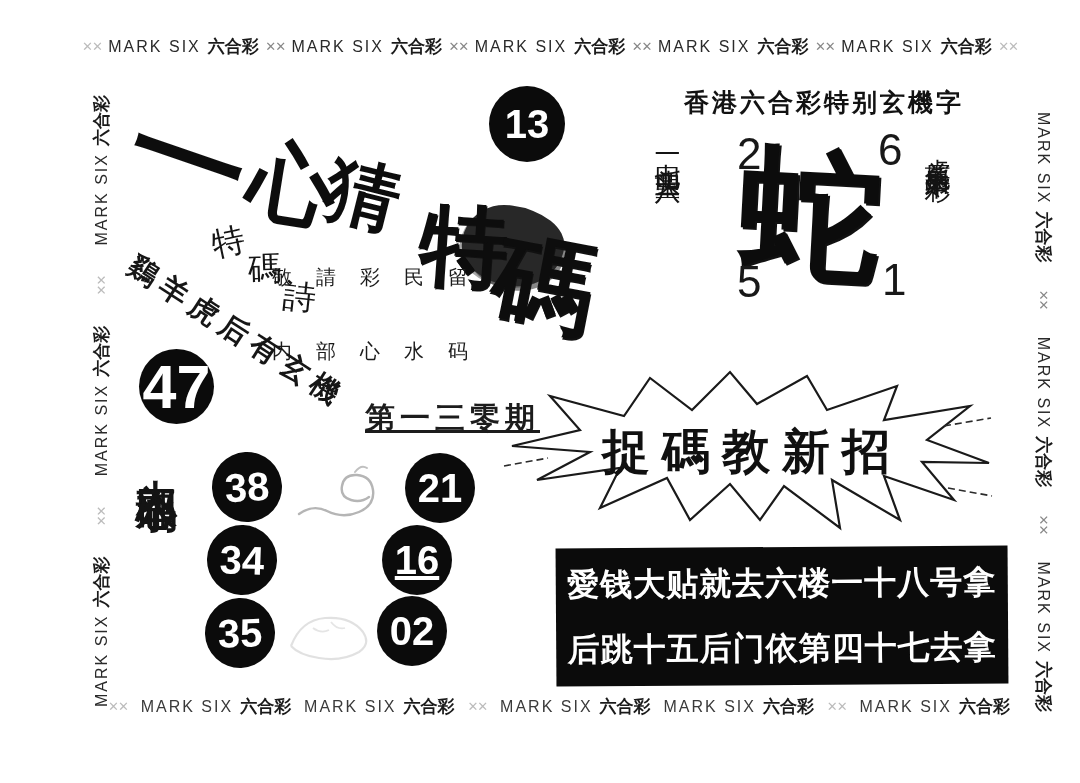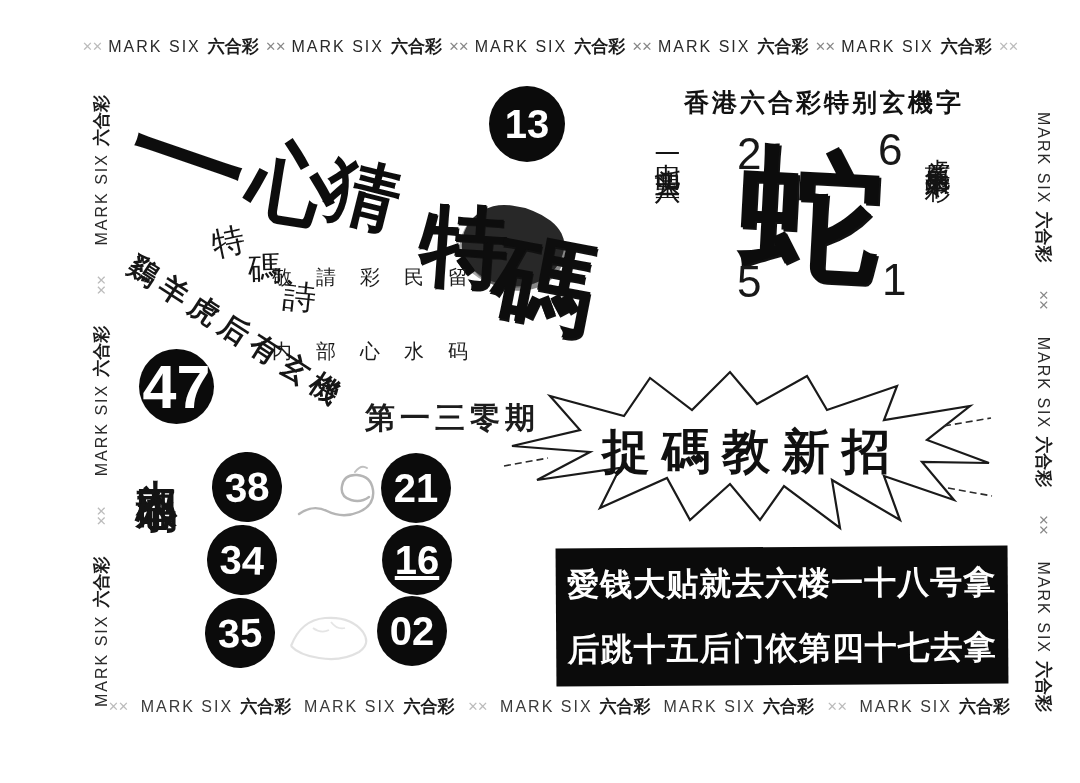--- a/index.html
+++ b/index.html
@@ -53,21 +53,21 @@
   
   .badge { position:absolute; background:#0b0b0b; color:#ffffff; border-radius:50%;
            display:flex; align-items:center; justify-content:center;
            font-family:"Liberation Sans","DejaVu Sans",sans-serif; font-weight:700; }
   .badge-top  { left:489px; top:86px;  width:76px; height:76px; font-size:40px; }
   .badge-left { left:139px; top:349px; width:75px; height:75px; font-size:61px; }
   .tip-badge  { width:70px; height:70px; font-size:40px; }
   .c38 { left:212px; top:452px; transform:rotate(-3deg); }
   .c34 { left:207px; top:525px; transform:rotate(2deg); }
   .c35 { left:205px; top:598px; transform:rotate(-2deg); }
-  .c21 { left:381px; top:453px;text-align:center; }
+  .c21 { left:405px; top:453px;text-align:center; }
   .c16 { left:382px; top:525px;text-decoration:underline; }
   .c03 { left:377px; top:596px; }
 
   
   .vtext { writing-mode:vertical-rl; text-orientation:upright;
            font-family:"Liberation Serif","DejaVu Serif",serif; color:#141414; }
   .tips-label { left:130px; top:446px; height:235px; font-size:41px; font-weight:600; letter-spacing:4px; }
   .mystic-left  { left:650px; top:140px; height:212px; font-size:26px; letter-spacing:3px; }
   .mystic-right { left:920px; top:138px; height:218px; font-size:26px; letter-spacing:3px; }
 
@@ -76,21 +76,21 @@
                    font-size:25px; font-weight:700; letter-spacing:3px; color:#121212; white-space:nowrap; }
   .zodiac { left:740px; top:146px; font-family:"Liberation Serif","DejaVu Serif",serif;
             font-size:142px; font-weight:700; color:#0c0c0c; line-height:1; transform:rotate(3deg);
             text-shadow:2px 2px 0 #111; }
   .znum { position:absolute; font-size:44px; color:#181818; font-family:"Liberation Sans","DejaVu Sans",sans-serif; line-height:1; }
   .zn-tl { left:737px; top:132px; } .zn-tr { left:878px; top:128px; }
   .zn-bl { left:737px; top:260px; } .zn-br { left:882px; top:258px; }
 
   
   .issue { left:365px; top:398px; font-family:"Liberation Serif","DejaVu Serif",serif;
-           font-size:30px; font-weight:700; letter-spacing:5px; color:#1c1c1c; white-space:nowrap; }
+           font-size:30px; font-weight:700; letter-spacing:5px; color:#1c1c1c; white-space:nowrap;text-decoration:underline; }
 
   
   .starburst { left:502px; top:368px; width:492px; height:172px; }
   .starburst svg { display:block; }
   .burst-text { font-family:"Liberation Serif","DejaVu Serif",serif; font-weight:700; font-size:48px; letter-spacing:12px; fill:#101010; }
 
   
   .banner { left:556px; top:547px; width:452px; height:138px; background:#0b0b0b;
             display:flex; flex-direction:column; justify-content:space-around; align-items:center;
             transform:rotate(-.4deg); padding:4px 2px; }

